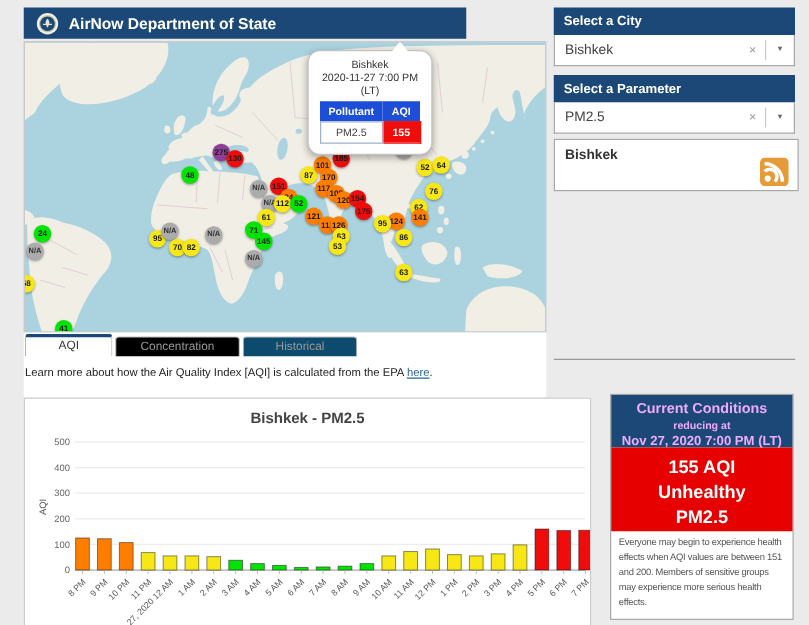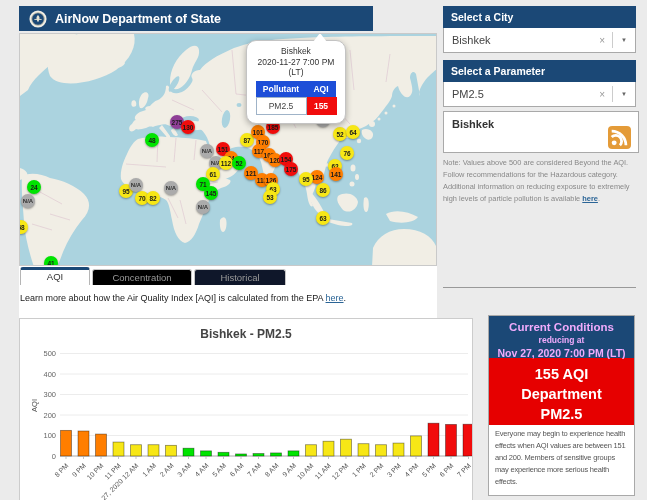--- a/index.html
+++ b/index.html
@@ -31,21 +31,21 @@
   #popup td.pol { background:#fff; color:#444; width:50px; }
   #popup td.aqi { background:#f10c0c; color:#fff; font-weight:bold; border-color:#f10c0c; width:30px; }
 
   #tabstrip { left:19px; top:266px; width:418px; height:52px; background:#fff; }
   .tab { position:absolute; text-align:center; font-size:9.5px; }
   #tab-aqi { left:1px; top:1px; width:70px; height:18px; background:#fff;
     border-top:3px solid #1b4876; border-left:1px solid #b5b5b5; border-right:1px solid #b5b5b5;
     border-radius:3px 3px 0 0; color:#333; line-height:14px; }
   #tab-conc { left:73px; top:3px; width:100px; height:16px; background:#000000;
     border:1px solid #c6c6c6; border-bottom:none; border-radius:3px 3px 0 0; color:#999; line-height:15px; }
-  #tab-hist { left:175px; top:3px; width:92px; height:16px; background:#0f172a;
+  #tab-hist { left:175px; top:3px; width:92px; height:16px; background:#0c4a6e;
     border:1px solid #c6c6c6; border-bottom:none; border-radius:3px 3px 0 0; color:#999; line-height:15px; }
   #learn { left:20px; top:293px; font-size:9px; color:#222; }
   a.lnk { color:#2a6496; text-decoration:underline; }
 
   #chartbox { left:19px; top:318px; width:454px; height:186px; background:#fff; border:1px solid #ccc; }
   #chart-title { position:absolute; top:8px; width:100%; text-align:center;
     font-size:12px; font-weight:bold; color:#444; }
   #ylab { position:absolute; left:8px; top:82px; font-size:7.5px; color:#555;
     transform:rotate(-90deg); }
 
@@ -347,33 +347,30 @@
   <div id="rssbox" class="abs">
     <div class="city">Bishkek</div>
     <svg id="rssicon" viewBox="0 0 28 28">
       <rect x="0" y="0" width="28" height="28" rx="5" fill="#e49b38"></rect>
       <circle cx="7.5" cy="20.5" r="3" fill="#fff"></circle>
       <path d="M4.5,13.5 a7,7 0 0 1 10,10" stroke="#fff" stroke-width="3.4" fill="none"></path>
       <path d="M4.5,6.2 a17.3,17.3 0 0 1 17.3,17.3" stroke="#fff" stroke-width="3.4" fill="none"></path>
     </svg>
   </div>
 
-  <div id="note" class="abs">
-    <span>Note: Values above 500 are considered Beyond the AQI. Follow recommendations for the Hazardous category. Additional information on reducing exposure to extremely high levels of particle pollution is available </span><a class="lnk" href="#">here</a><span>.</span>
-  </div>
 
   <div id="divider" class="abs"></div>
 
   <div id="cond" class="abs">
     <div class="hdr">
       <div class="l1">Current Conditions</div>
       <div class="l2">reducing at</div>
       <div class="l3">Nov 27, 2020 7:00 PM (LT)</div>
     </div>
     <div class="red">
       <div>155 AQI</div>
-      <div>Department</div>
+      <div>Unhealthy</div>
       <div>PM2.5</div>
     </div>
     <div class="hm-text">Everyone may begin to experience health effects when AQI values are between 151 and 200. Members of sensitive groups may experience more serious health effects.</div>
   </div>
 
 </div>
 
 </body></html>

